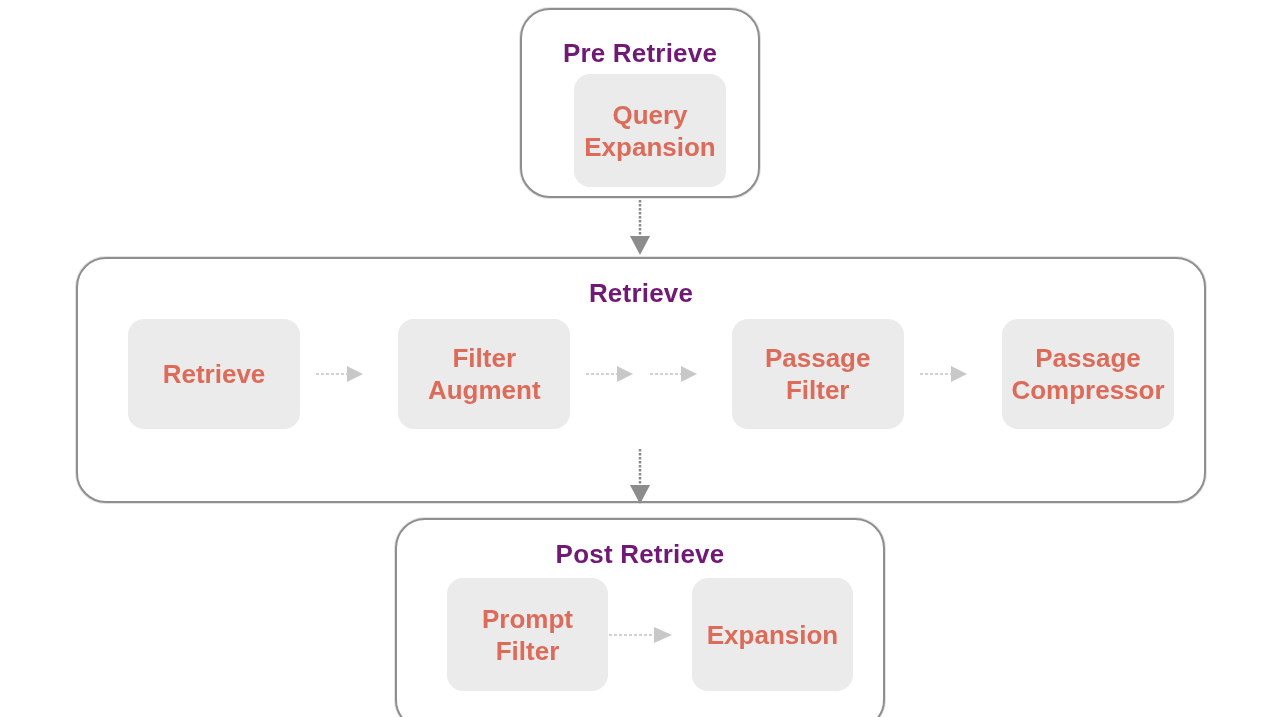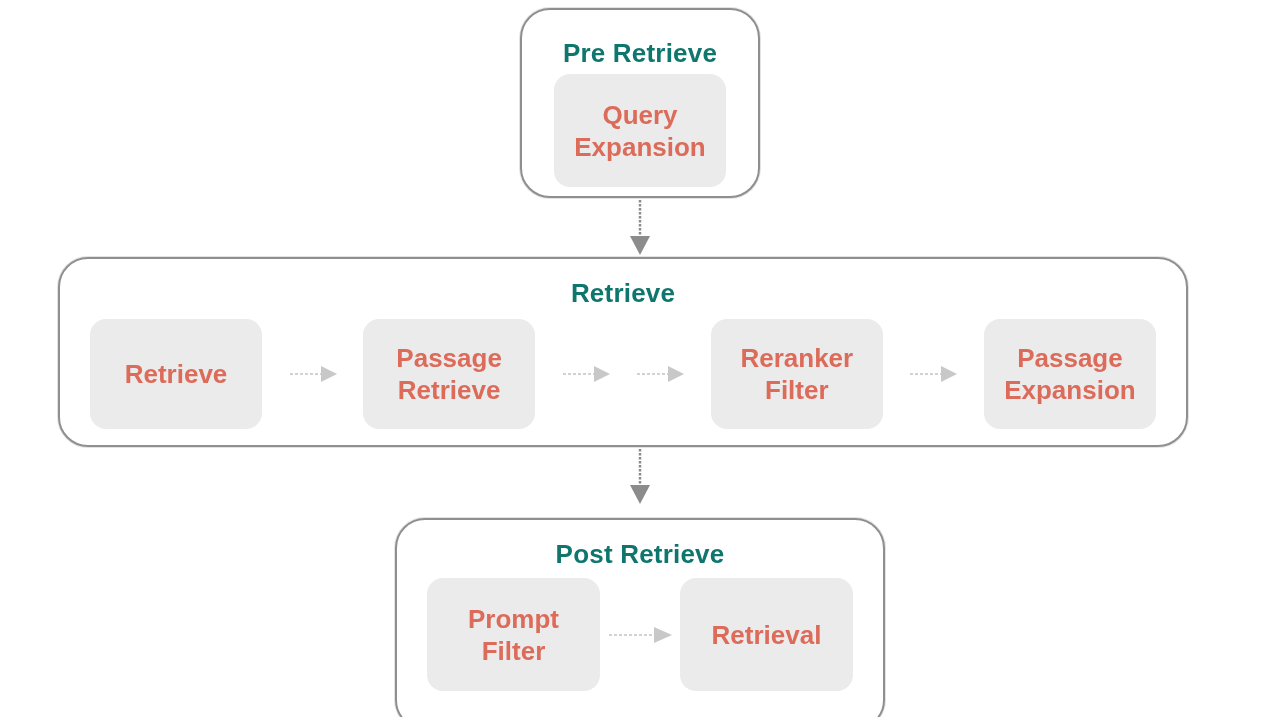--- a/index.html
+++ b/index.html
@@ -19,21 +19,21 @@
     background: #ffffff;
     
     box-shadow: 0 0 0 1px rgba(143,143,143,0.25);
   }
   .section-title {
     position: absolute;
     left: 0; right: 0;
     text-align: center;
     font-weight: bold;
     font-size: 26px;
-    color: #0f766e;
+    color: #701a75;
     letter-spacing: 0.2px;
   }
   .modules {
     position: absolute;
     left: 0; right: 0;
     display: flex;
     align-items: center;
     justify-content: space-between;
   }
   .module {
@@ -41,30 +41,31 @@
     border-radius: 16px;
     display: flex;
     align-items: center;
     justify-content: center;
     text-align: center;
     font-weight: bold;
     font-size: 26px;
     line-height: 32px;
     color: #dc6b5a;
     padding: 0 10px;
+    margin-left: 20px;
   }
 
   
   #section-pre { left: 520px; top: 8px; width: 240px; height: 190px; }
   #section-pre .section-title { top: 28px; }
   #section-pre .modules { top: 64px; padding: 0 32px; justify-content: center; }
   #section-pre .module { width: 176px; height: 113px; }
 
   
-  #section-retrieve { left: 58px; top: 257px; width: 1130px; height: 190px; }
+  #section-retrieve { left: 76px; top: 257px; width: 1130px; height: 246px; }
   #section-retrieve .section-title { top: 19px; }
   #section-retrieve .modules { top: 60px; padding: 0 30px; }
   #section-retrieve .module { width: 172px; height: 110px; }
 
   
   #section-post { left: 395px; top: 518px; width: 490px; height: 212px; }
   #section-post .section-title { top: 19px; }
   #section-post .modules { top: 58px; padding: 0 30px; }
   #section-post .module { width: 173px; height: 113px; }
 
@@ -89,48 +90,48 @@
   </svg>
 
   <div class="section" id="section-retrieve">
     <div class="section-title">Retrieve</div>
     <div class="modules">
       <div class="module">Retrieve</div>
       <svg class="h-arrow" width="48" height="24" viewBox="0 0 48 24">
         <line x1="1" y1="12" x2="33" y2="12" stroke="#d2d2d2" stroke-width="2" stroke-dasharray="3,2"></line>
         <polygon points="32,4 48,12 32,20" fill="#c8c8c8"></polygon>
       </svg>
-      <div class="module">Passage Retrieve</div>
+      <div class="module">Filter Augment</div>
       <svg class="h-arrow" width="48" height="24" viewBox="0 0 48 24">
         <line x1="1" y1="12" x2="33" y2="12" stroke="#d2d2d2" stroke-width="2" stroke-dasharray="3,2"></line>
         <polygon points="32,4 48,12 32,20" fill="#c8c8c8"></polygon>
       </svg>
       <svg class="h-arrow" width="48" height="24" viewBox="0 0 48 24">
         <line x1="1" y1="12" x2="33" y2="12" stroke="#d2d2d2" stroke-width="2" stroke-dasharray="3,2"></line>
         <polygon points="32,4 48,12 32,20" fill="#c8c8c8"></polygon>
       </svg>
-      <div class="module">Reranker Filter</div>
+      <div class="module">Passage Filter</div>
       <svg class="h-arrow" width="48" height="24" viewBox="0 0 48 24">
         <line x1="1" y1="12" x2="33" y2="12" stroke="#d2d2d2" stroke-width="2" stroke-dasharray="3,2"></line>
         <polygon points="32,4 48,12 32,20" fill="#c8c8c8"></polygon>
       </svg>
-      <div class="module">Passage Expansion</div>
+      <div class="module">Passage Compressor</div>
     </div>
   </div>
 
   <svg class="v-arrow" style="left:628px; top:448px;" width="24" height="56" viewBox="0 0 24 56">
     <line x1="12" y1="1" x2="12" y2="38" stroke="#8c8c8c" stroke-width="2.5" stroke-dasharray="2.5,1.5"></line>
     <polygon points="2,37 22,37 12,56" fill="#8c8c8c"></polygon>
   </svg>
 
   <div class="section" id="section-post">
     <div class="section-title">Post Retrieve</div>
     <div class="modules">
       <div class="module">Prompt Filter</div>
       <svg class="h-arrow" width="64" height="24" viewBox="0 0 64 24">
         <line x1="1" y1="12" x2="47" y2="12" stroke="#d2d2d2" stroke-width="2" stroke-dasharray="3,2"></line>
         <polygon points="46,4 64,12 46,20" fill="#c8c8c8"></polygon>
       </svg>
-      <div class="module">Retrieval</div>
+      <div class="module">Expansion</div>
     </div>
   </div>
 
 </div>
 
 </body></html>

